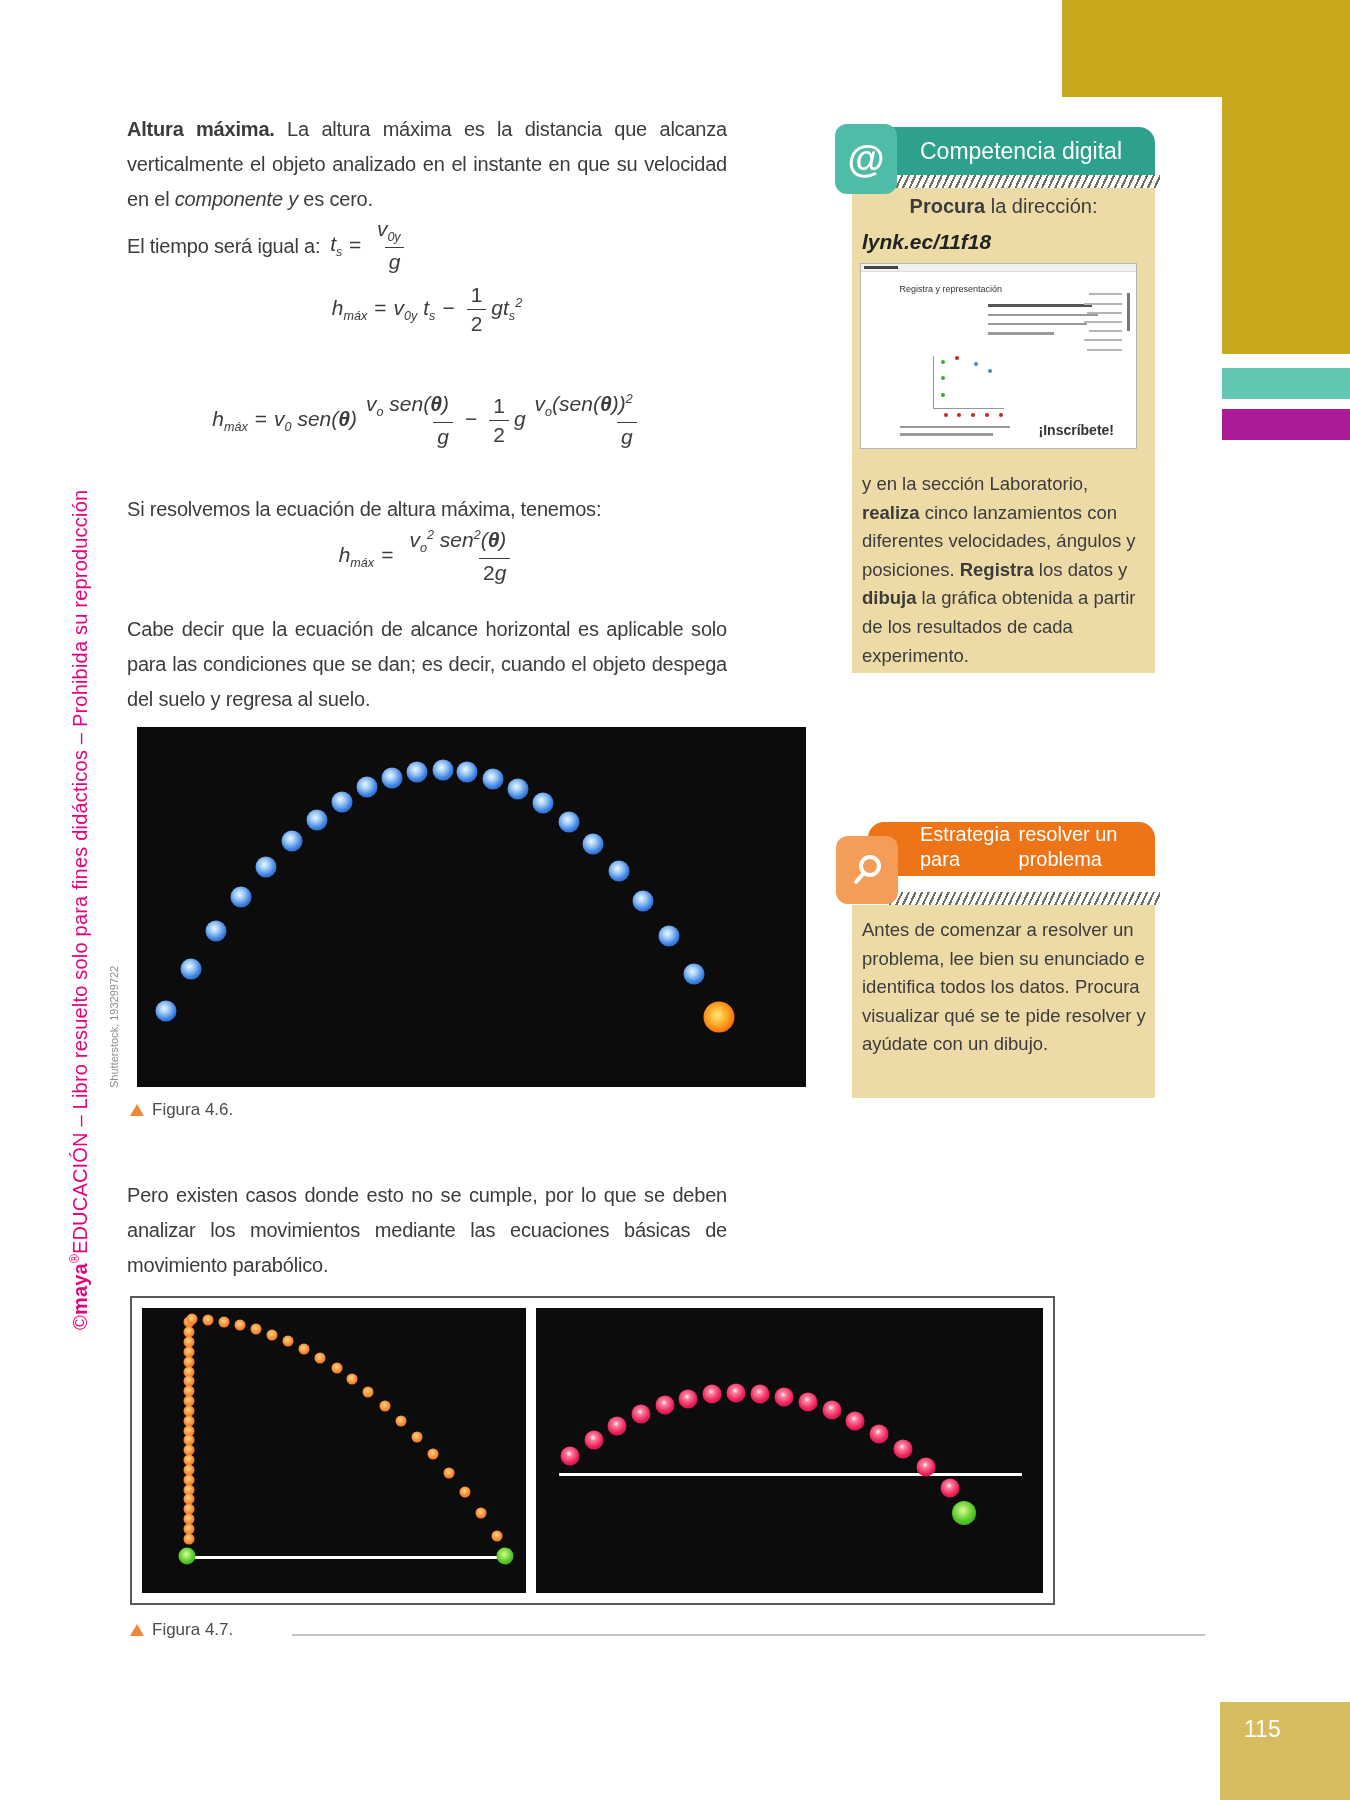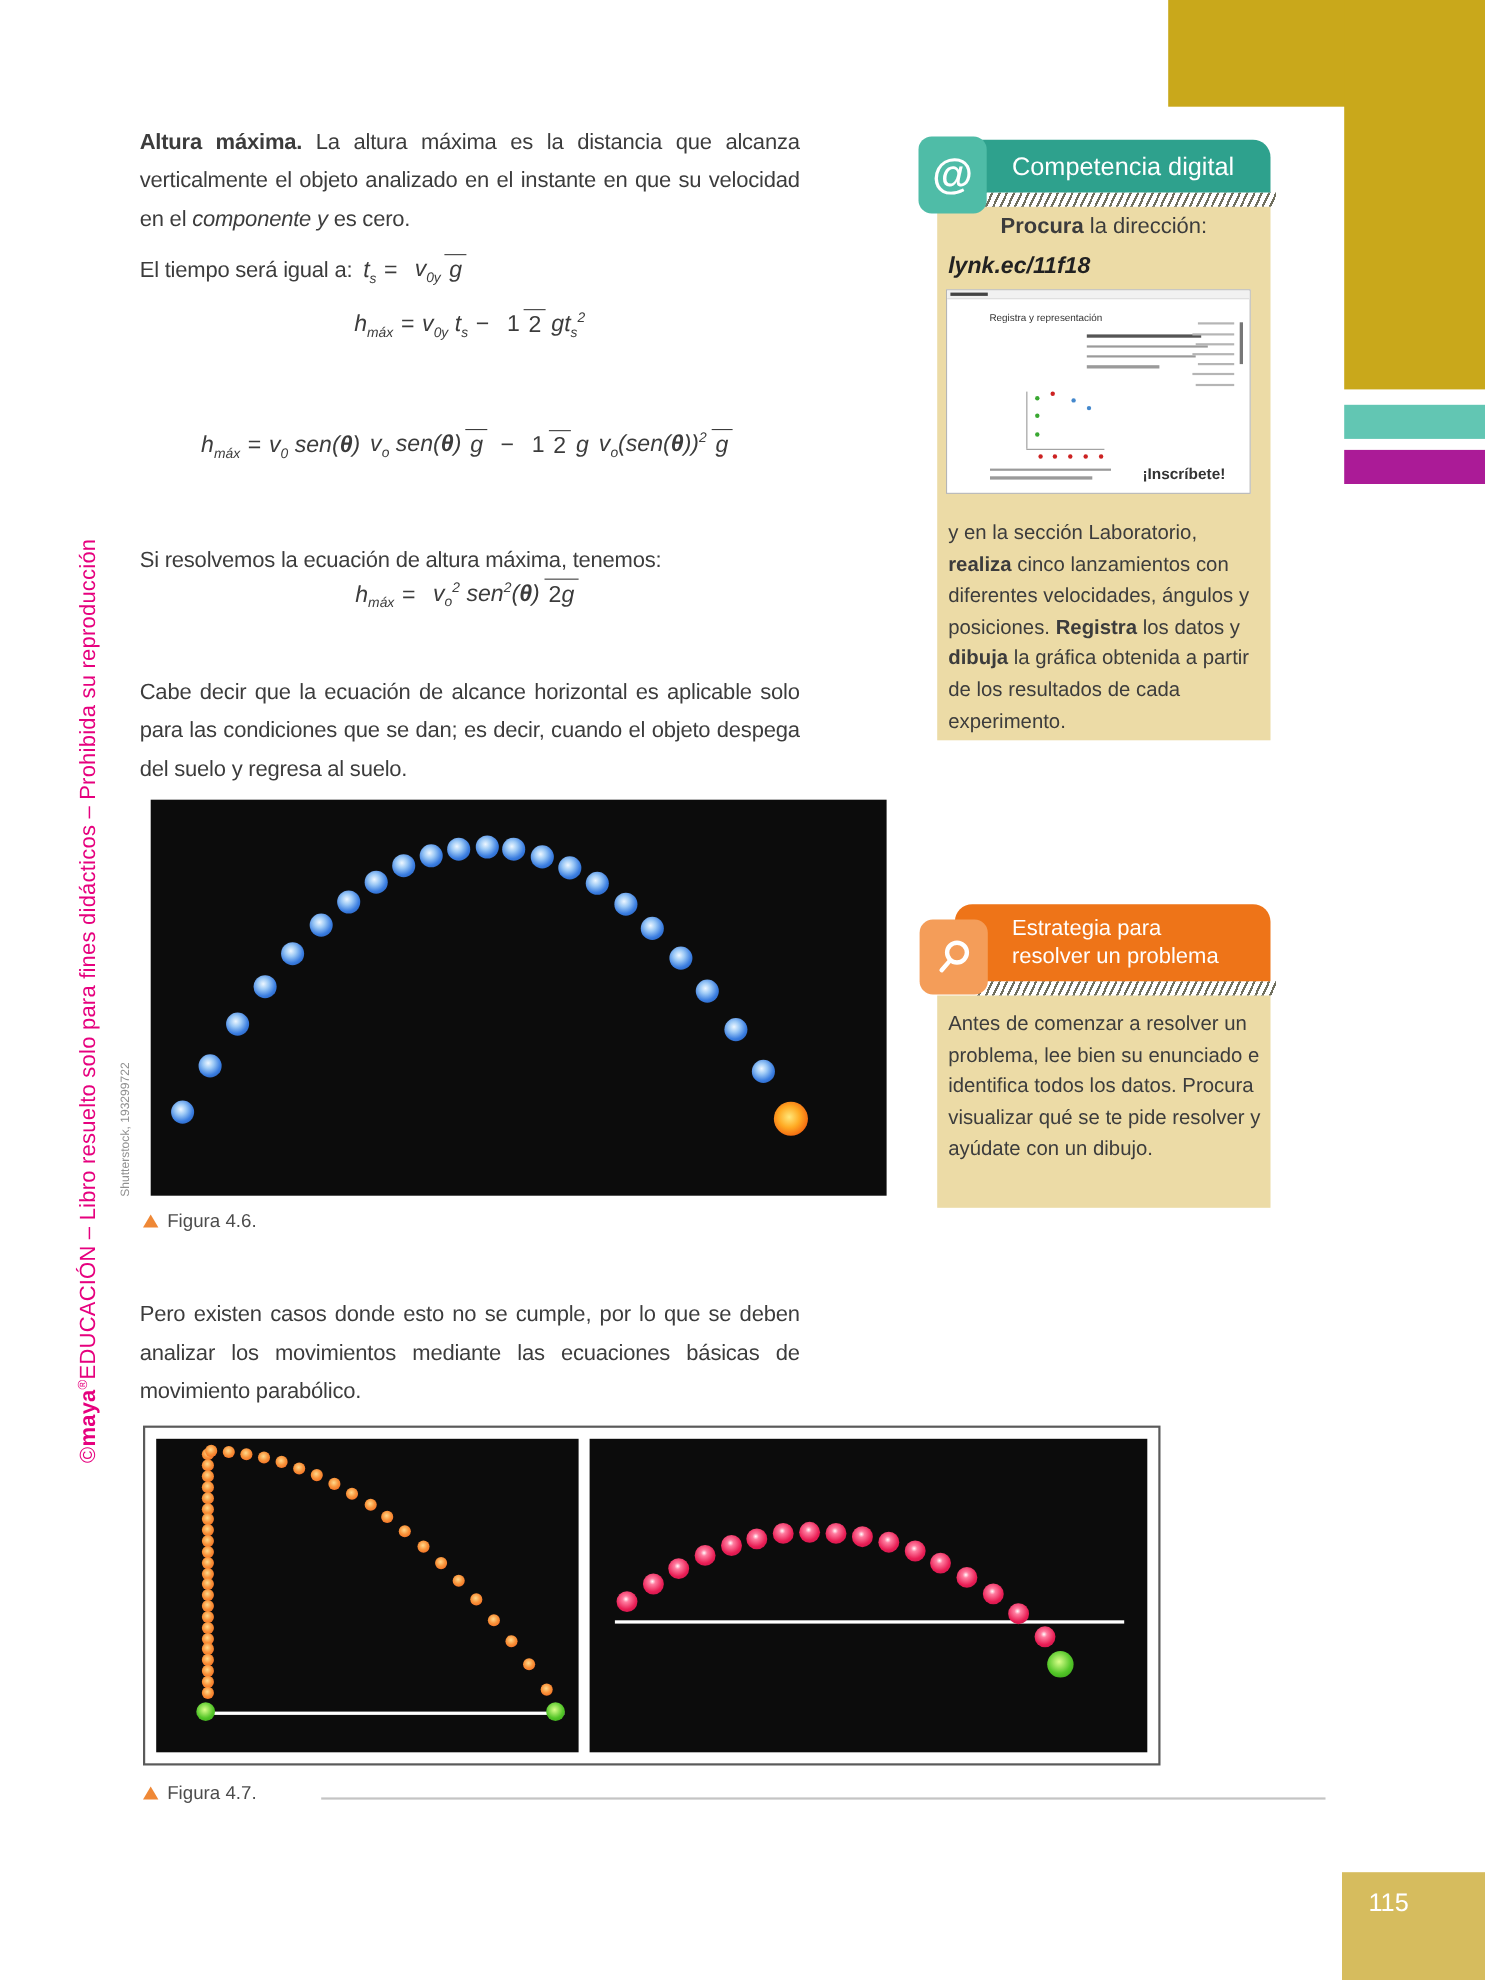--- a/index.html
+++ b/index.html
@@ -38,21 +38,21 @@
   .eq2{top:281px;}
   .eq3{top:390px;}
   .eq4{top:526px;}
   .p2row{position:absolute;left:127px;top:205px;height:82px;display:flex;align-items:center;gap:10px;
          font-size:20px;letter-spacing:-0.2px;}
   .eq .mi{font-style:italic;}
   .eq .mr{font-style:normal;}
   .eq .mo{font-style:normal;margin:0 7px;}
   .eq sub{font-size:60%;font-style:italic;}
   .eq sup{font-size:60%;font-style:italic;}
-  .frac{display:inline-flex;flex-direction:row;align-items:flex-start;vertical-align:middle;margin:0 5px;}
+  .frac{display:inline-flex;flex-direction:column;align-items:flex-end;vertical-align:middle;margin:0 5px;}
   .fnum,.fden{line-height:1.25;padding:1px 4px;white-space:nowrap;}
   .fden{border-top:1.6px solid #3c3c3c;}
 
   
   .fig46{position:absolute;left:137px;top:727px;width:669px;height:360px;background:#0c0c0c;}
   .dot{position:absolute;border-radius:50%;transform:translate(-50%,-50%);}
   .b46{width:21px;height:21px;background:radial-gradient(circle at 42% 38%,#eef7ff 0%,#9cc9f6 28%,#3a7de0 62%,#1c4fa8 100%);}
   .orange46{width:31px;height:31px;background:radial-gradient(circle at 45% 45%,#ffe77a 0%,#ffab24 40%,#f2600d 78%,#d94a05 100%);}
   .o47{width:11px;height:11px;background:radial-gradient(circle at 45% 40%,#ffd98c 0%,#f9943b 45%,#ef5a16 100%);}
   .g47{width:17px;height:17px;background:radial-gradient(circle at 45% 40%,#d9ff8a 0%,#54c629 55%,#2f9a12 100%);}
@@ -77,22 +77,22 @@
   .tan-box{position:absolute;background:#ecdba6;}
   .comp-box{left:852px;top:188px;width:303px;height:485px;}
   .estr-box{left:852px;top:905px;width:303px;height:193px;}
   .hatch{position:absolute;height:13px;
          background:repeating-linear-gradient(115deg,#6f6e5e 0 2px,rgba(0,0,0,0) 2px 6px);}
   .comp-hatch{left:888px;top:175px;width:272px;}
   .estr-hatch{left:888px;top:892px;width:272px;}
   .side-header{position:absolute;left:868px;width:287px;color:#fff;font-weight:400;
                border-radius:16px 16px 0 0;box-sizing:border-box;padding-left:52px;z-index:1;}
   .comp-header{top:127px;height:48px;background:#2ea18d;font-size:23px;line-height:48px;}
-  .estr-header{top:822px;height:70px;background:#ee7418;font-size:20px;line-height:25px;
-               display:flex;flex-direction:column;justify-content:center;}
+  .estr-header{top:822px;height:54px;background:#ee7418;font-size:20px;line-height:25px;
+               display:flex;flex-direction:row;justify-content:center;}
   .side-tile{position:absolute;width:62px;border-radius:12px;z-index:2;display:flex;
              align-items:center;justify-content:center;color:#fff;}
   .comp-tile{left:835px;top:124px;height:70px;background:#4fbca7;font-size:38px;font-weight:700;}
   .estr-tile{left:836px;top:836px;height:68px;background:#f49d59;}
   .visita{position:absolute;left:852px;top:195px;width:303px;text-align:center;font-size:20px;z-index:3;}
   .lynk{position:absolute;left:862px;top:230px;font-size:21px;font-style:italic;font-weight:600;color:#222;z-index:3;}
   .side-par{position:absolute;left:862px;width:286px;font-size:18.5px;line-height:28.6px;color:#3c3c3c;}
   .comp-par{top:470px;}
   .estr-par{top:916px;}
 

